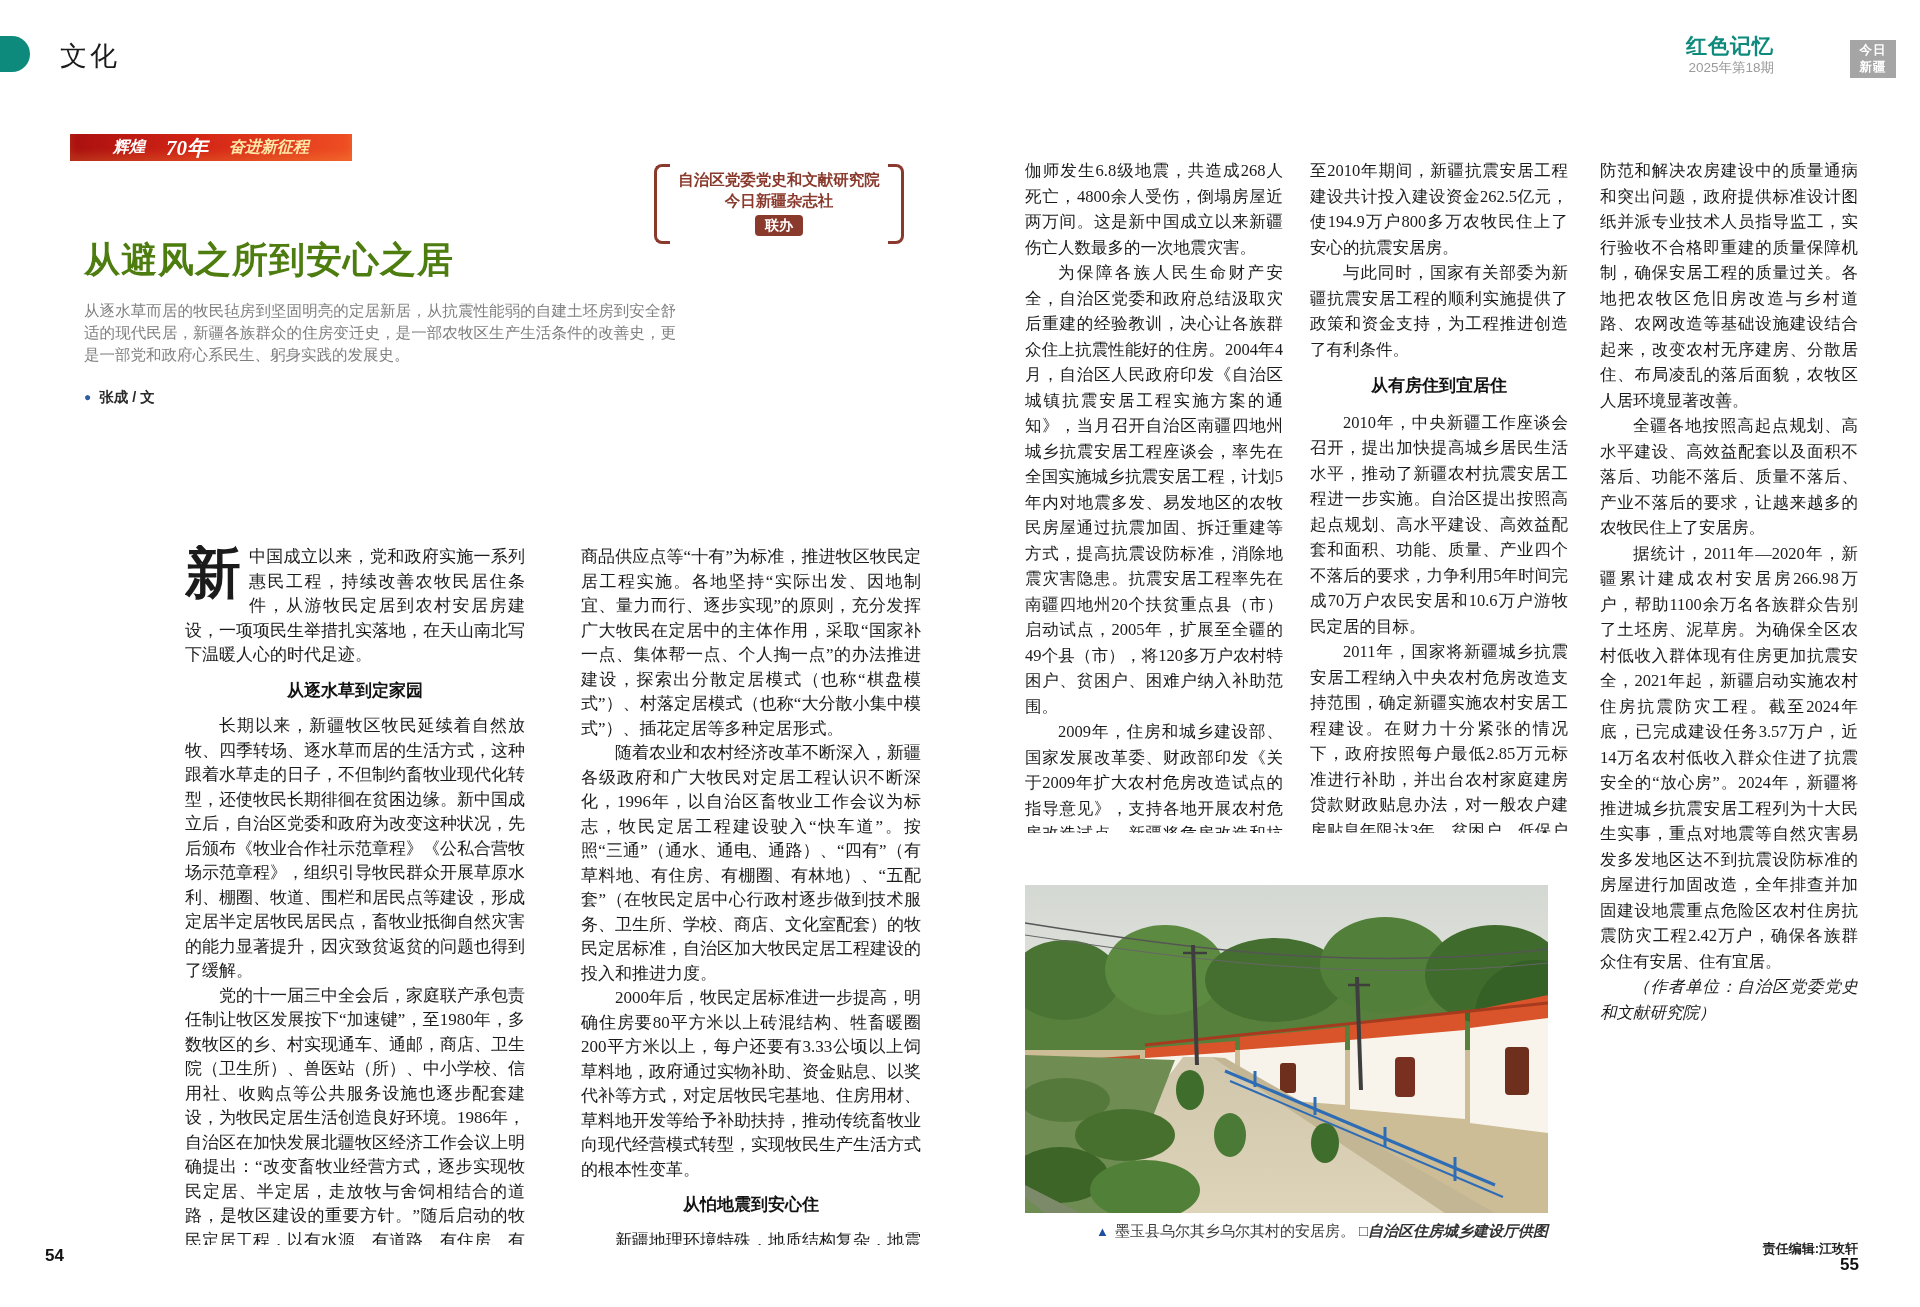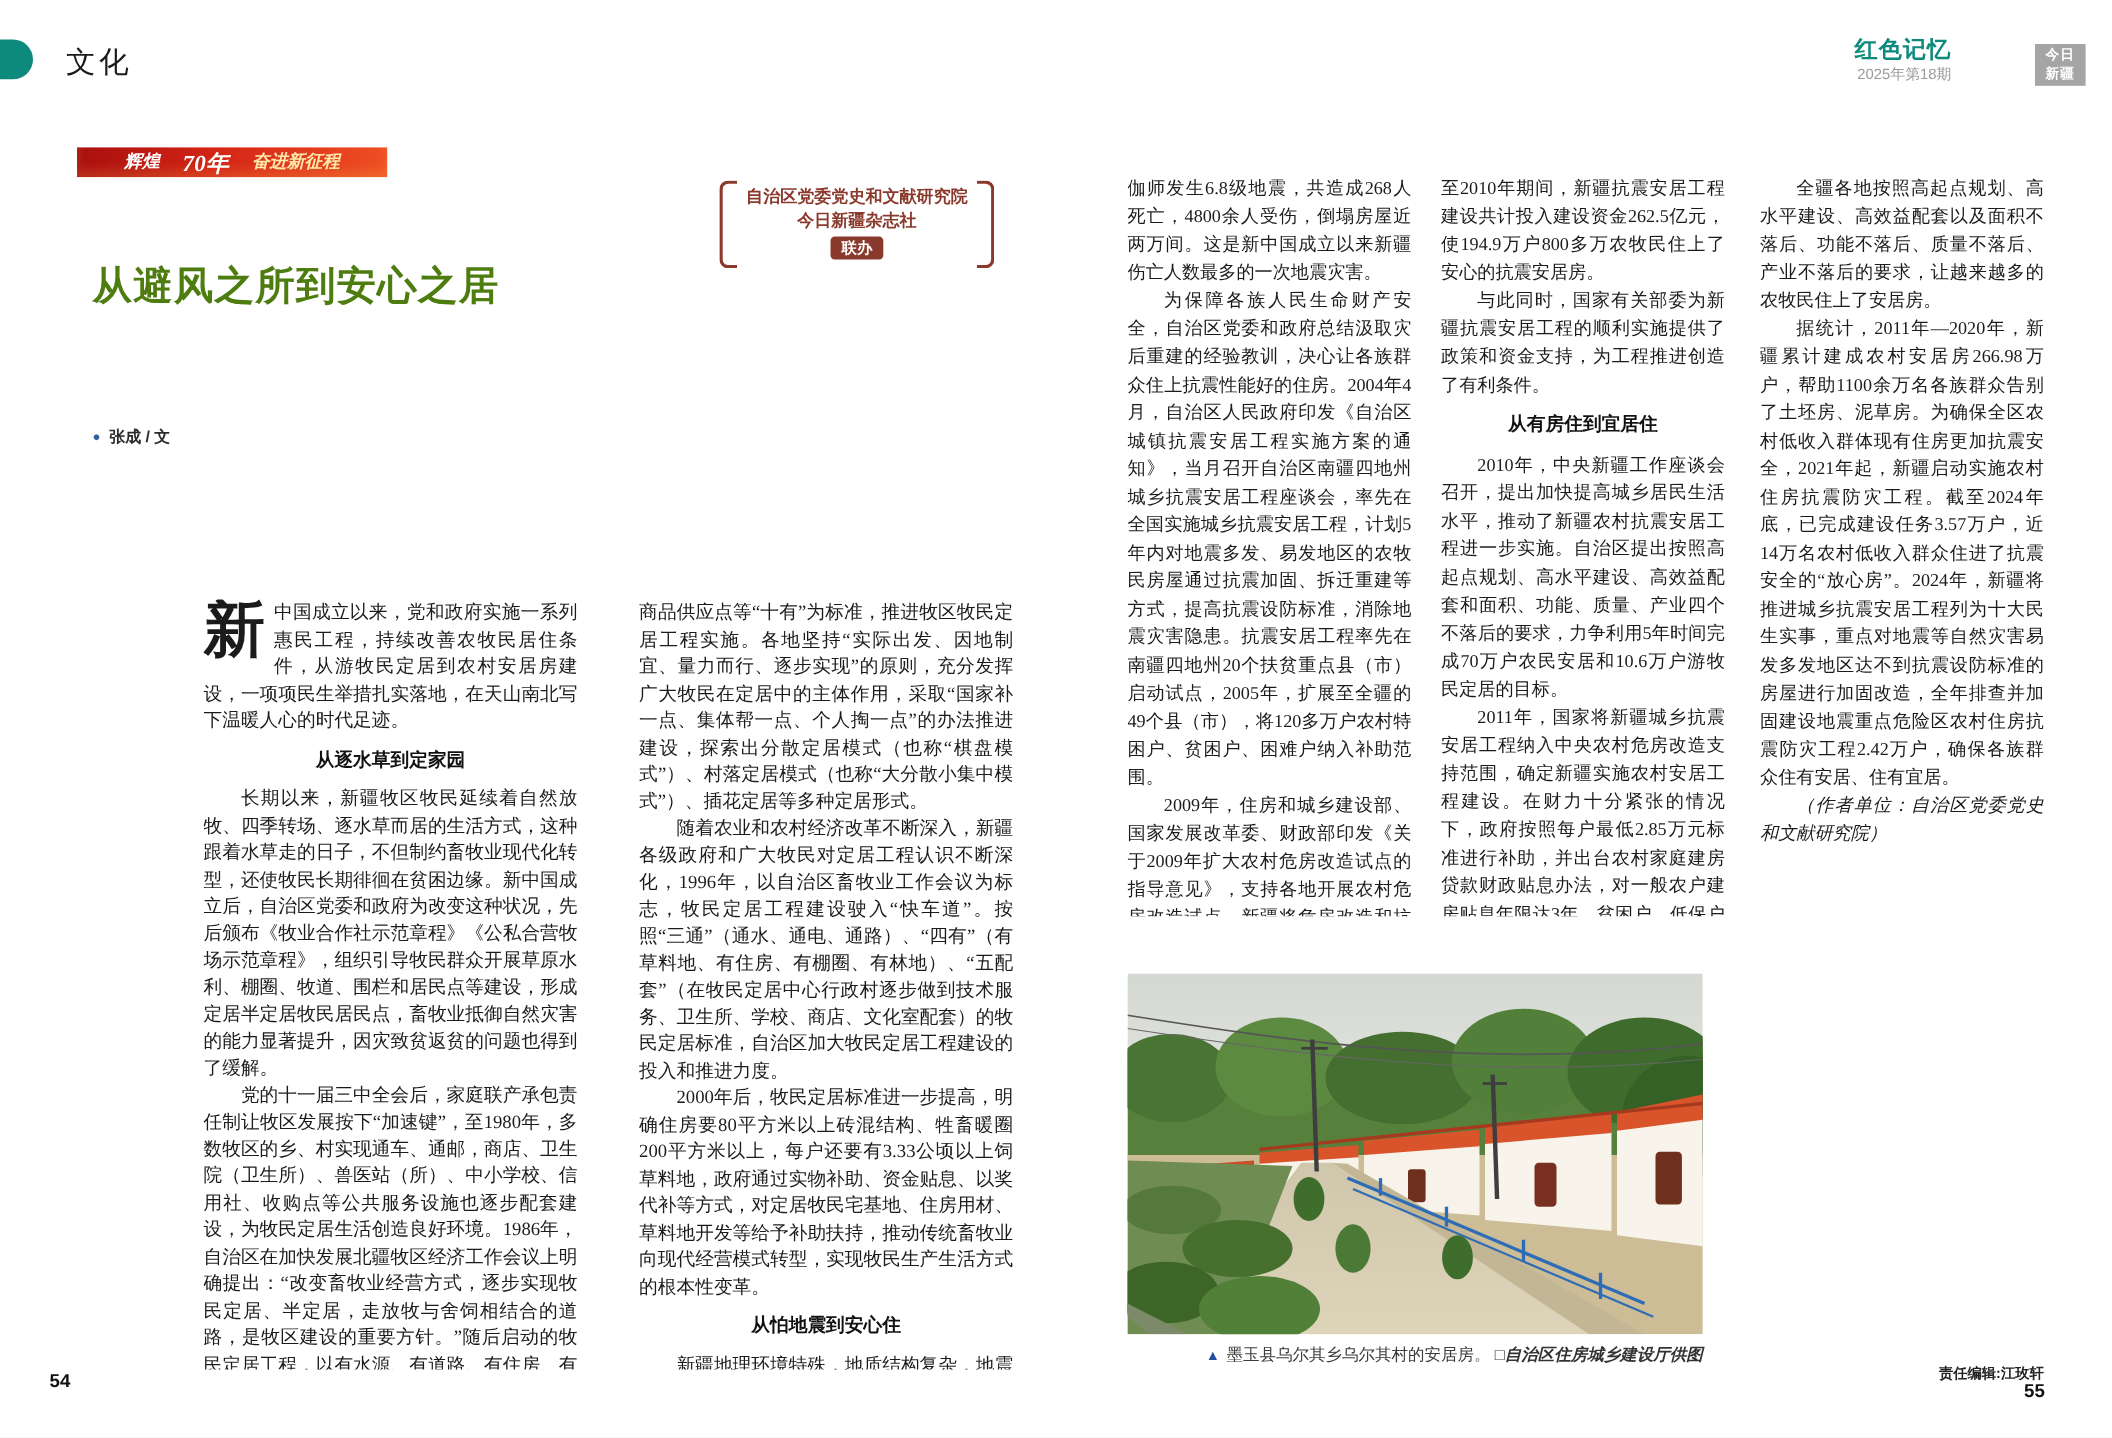--- a/index.html
+++ b/index.html
@@ -88,20 +88,21 @@
     <span class="suffix">奋进新征程</span>
   </div>
 
   <div class="coorg-box">
     <div>自治区党委党史和文献研究院</div>
     <div>今日新疆杂志社</div>
     <span class="coorg-badge">联办</span>
   </div>
 
   <h1 class="article-title" style="margin:0;">从避风之所到安心之居</h1>
+  <div class="article-subtitle">从逐水草而居的牧民毡房到坚固明亮的定居新居，从抗震性能弱的自建土坯房到安全舒适的现代民居，新疆各族群众的住房变迁史，是一部农牧区生产生活条件的改善史，更是一部党和政府心系民生、躬身实践的发展史。</div>
   <div class="byline">
     <span class="dot">●</span><span>张成 / 文</span>
   </div>
 
   <div class="col lcol" style="left:185px;top:545px;">
     <p class="cont"><span class="dropcap">新</span><span>中国成立以来，党和政府实施一系列惠民工程，持续改善农牧民居住条件，从游牧民定居到农村安居房建设，一项项民生举措扎实落地，在天山南北写下温暖人心的时代足迹。</span></p>
     <h3 class="inhead">从逐水草到定家园</h3>
     <p>长期以来，新疆牧区牧民延续着自然放牧、四季转场、逐水草而居的生活方式，这种跟着水草走的日子，不但制约畜牧业现代化转型，还使牧民长期徘徊在贫困边缘。新中国成立后，自治区党委和政府为改变这种状况，先后颁布《牧业合作社示范章程》《公私合营牧场示范章程》，组织引导牧民群众开展草原水利、棚圈、牧道、围栏和居民点等建设，形成定居半定居牧民居民点，畜牧业抵御自然灾害的能力显著提升，因灾致贫返贫的问题也得到了缓解。</p>
     <p>党的十一届三中全会后，家庭联产承包责任制让牧区发展按下“加速键”，至1980年，多数牧区的乡、村实现通车、通邮，商店、卫生院（卫生所）、兽医站（所）、中小学校、信用社、收购点等公共服务设施也逐步配套建设，为牧民定居生活创造良好环境。1986年，自治区在加快发展北疆牧区经济工作会议上明确提出：“改变畜牧业经营方式，逐步实现牧民定居、半定居，走放牧与舍饲相结合的道路，是牧区建设的重要方针。”随后启动的牧民定居工程，以有水源、有道路、有住房、有牲畜、有棚圈、有耕地、有饲草饲料地、有学校、有医疗站、有文化技术推广站和</p>
   </div>
@@ -122,20 +123,21 @@
 
   <div class="col rcol" style="left:1310px;top:158px;height:675px;">
     <p class="cont">至2010年期间，新疆抗震安居工程建设共计投入建设资金262.5亿元，使194.9万户800多万农牧民住上了安心的抗震安居房。</p>
     <p>与此同时，国家有关部委为新疆抗震安居工程的顺利实施提供了政策和资金支持，为工程推进创造了有利条件。</p>
     <h3 class="inhead">从有房住到宜居住</h3>
     <p>2010年，中央新疆工作座谈会召开，提出加快提高城乡居民生活水平，推动了新疆农村抗震安居工程进一步实施。自治区提出按照高起点规划、高水平建设、高效益配套和面积、功能、质量、产业四个不落后的要求，力争利用5年时间完成70万户农民安居和10.6万户游牧民定居的目标。</p>
     <p>2011年，国家将新疆城乡抗震安居工程纳入中央农村危房改造支持范围，确定新疆实施农村安居工程建设。在财力十分紧张的情况下，政府按照每户最低2.85万元标准进行补助，并出台农村家庭建房贷款财政贴息办法，对一般农户建房贴息年限达3年，贫困户、低保户建房贴息年限达5年。为有效</p>
   </div>
 
   <div class="col rcol" style="left:1600px;top:158px;height:1078px;">
+    <p class="cont">防范和解决农房建设中的质量通病和突出问题，政府提供标准设计图纸并派专业技术人员指导监工，实行验收不合格即重建的质量保障机制，确保安居工程的质量过关。各地把农牧区危旧房改造与乡村道路、农网改造等基础设施建设结合起来，改变农村无序建房、分散居住、布局凌乱的落后面貌，农牧区人居环境显著改善。</p>
     <p>全疆各地按照高起点规划、高水平建设、高效益配套以及面积不落后、功能不落后、质量不落后、产业不落后的要求，让越来越多的农牧民住上了安居房。</p>
     <p>据统计，2011年—2020年，新疆累计建成农村安居房266.98万户，帮助1100余万名各族群众告别了土坯房、泥草房。为确保全区农村低收入群体现有住房更加抗震安全，2021年起，新疆启动实施农村住房抗震防灾工程。截至2024年底，已完成建设任务3.57万户，近14万名农村低收入群众住进了抗震安全的“放心房”。2024年，新疆将推进城乡抗震安居工程列为十大民生实事，重点对地震等自然灾害易发多发地区达不到抗震设防标准的房屋进行加固改造，全年排查并加固建设地震重点危险区农村住房抗震防灾工程2.42万户，确保各族群众住有安居、住有宜居。</p>
     <p class="author-unit">（作者单位：自治区党委党史和文献研究院）</p>
   </div>
 
   <svg class="photo" viewBox="0 0 523 328" aria-hidden="true">
     <defs>
       <linearGradient id="sky" x1="0" y1="0" x2="0" y2="1">
         <stop offset="0" stop-color="#d4d8d2"></stop>
           <stop offset="1" stop-color="#e9eae3"></stop>

